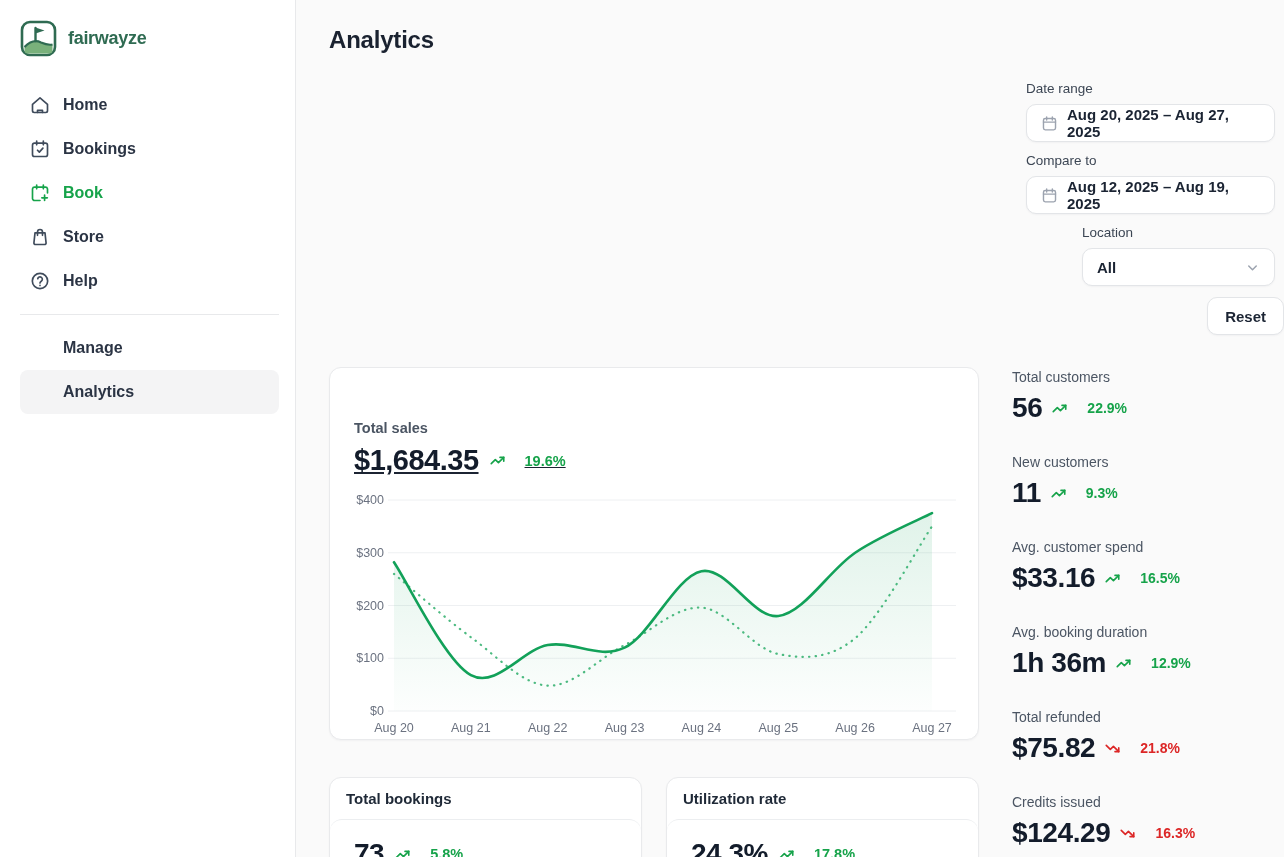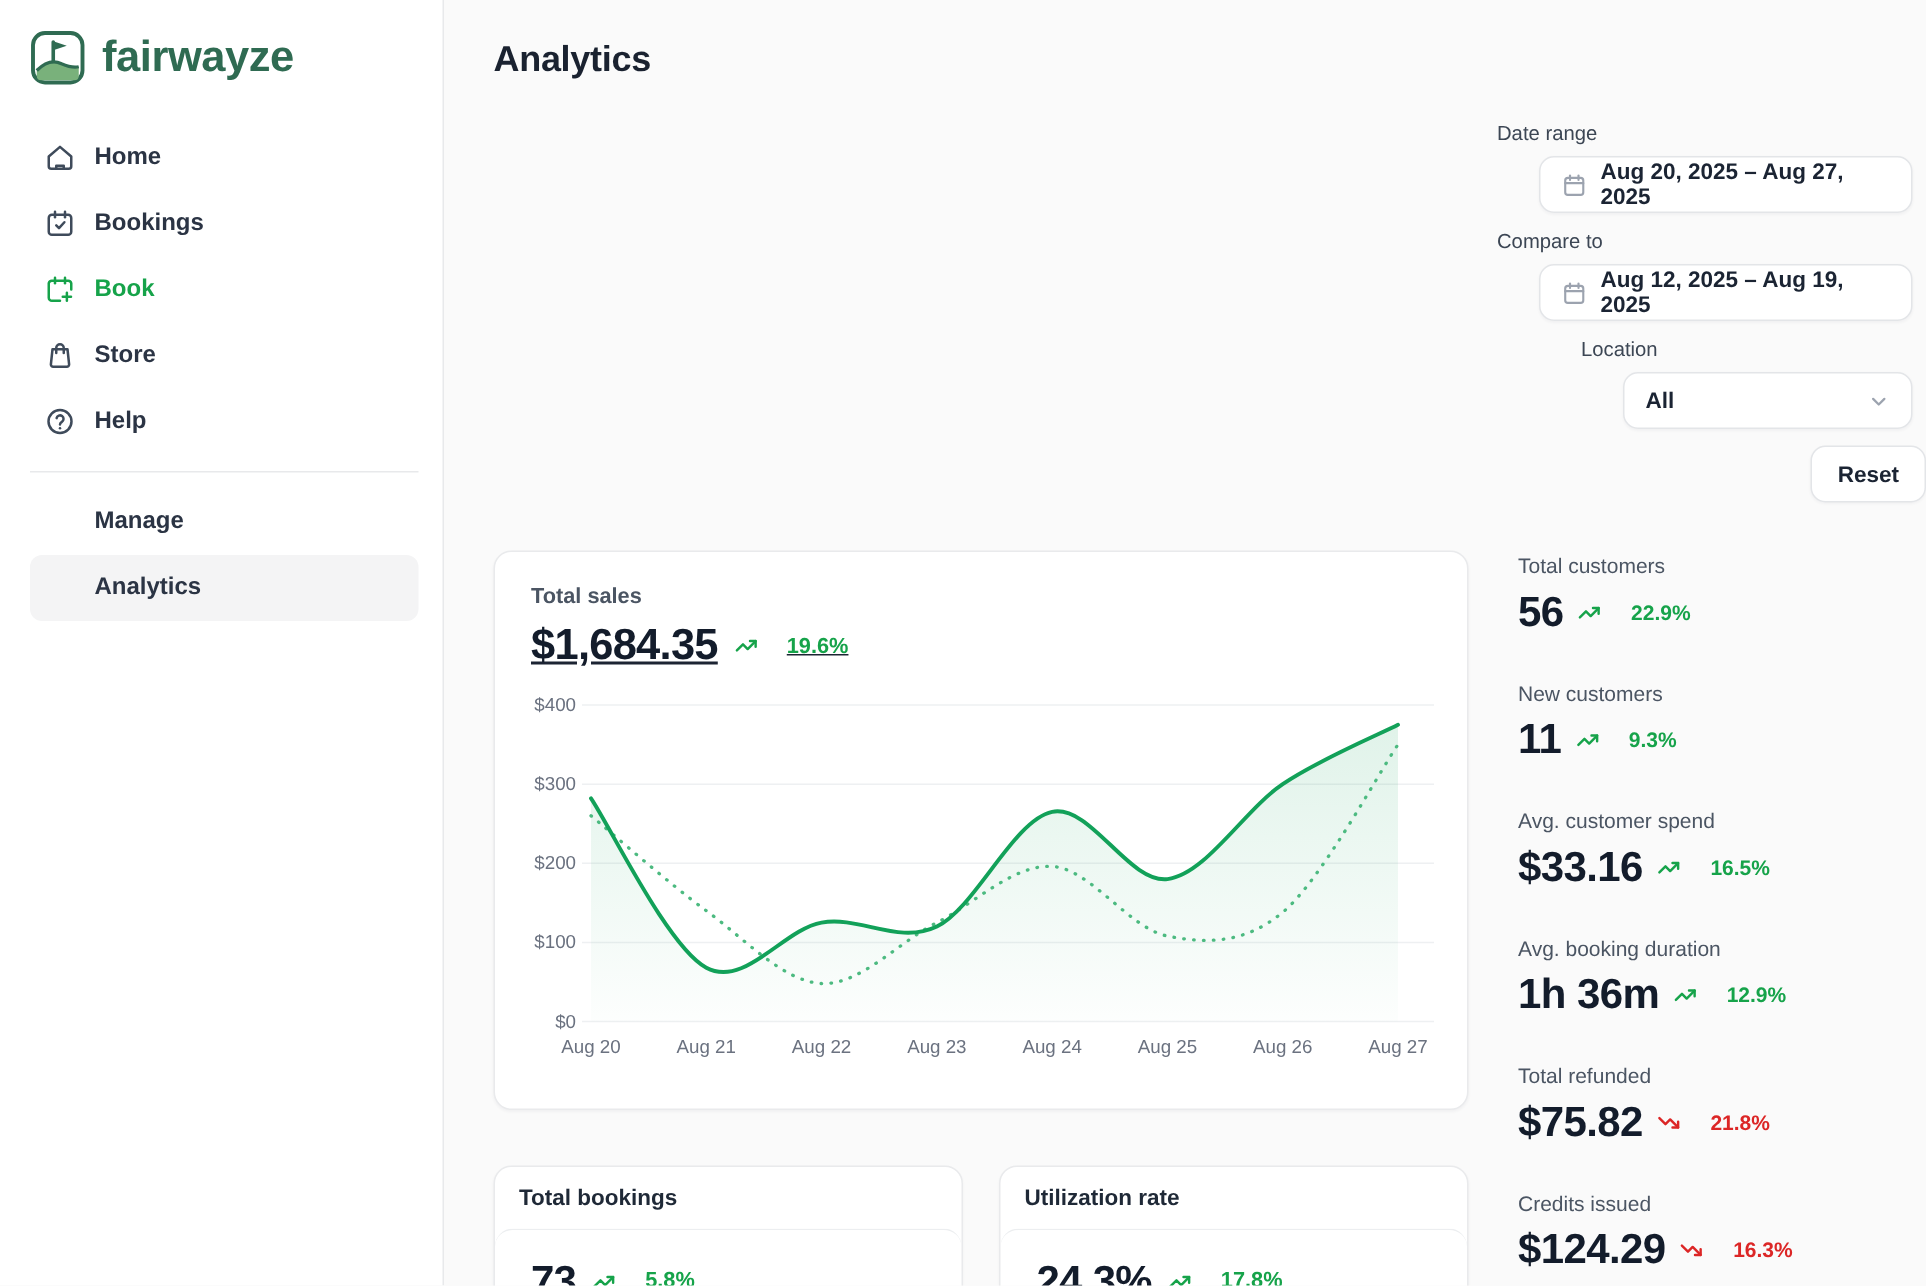--- a/index.html
+++ b/index.html
@@ -9,21 +9,21 @@
     background:#fafafa; color:#1c2433;
     display:flex;
   }
   
   .sidebar {
     width:296px; height:100%; background:#ffffff;
     border-right:1px solid #e8e9eb; padding:20px 16px 0 20px;
     flex-shrink:0;
   }
   .logo-row { display:flex; align-items:center; gap:11px; margin-bottom:26px; cursor:pointer; }
-  .wordmark { font-size:29px; font-weight:700; color:#2f6b52; letter-spacing:-0.3px; }
+  .wordmark { font-size:18px; font-weight:700; color:#2f6b52; letter-spacing:-0.3px; }
   .nav { display:flex; flex-direction:column; }
   .nav-item {
     height:44px; display:flex; align-items:center; gap:13px;
     padding:0 10px; border-radius:8px; cursor:pointer;
     font-size:16px; font-weight:600; color:#2b3444;
   }
   .nav-item .ic { width:20px; height:20px; display:flex; align-items:center; justify-content:center; }
   .nav-item.green { color:#16a34a; }
   .nav-item .spacer { flex:1; }
   .divider { height:1px; background:#e8e9eb; margin:11px 0; }
@@ -37,37 +37,36 @@
   .main { flex:1; padding:26px 0 0 33px; }
   h1.page-title { font-size:24px; font-weight:700; color:#1a2230; letter-spacing:-0.2px; margin-bottom:27px; }
   .filters { display:flex; align-items:flex-end; gap:11px;flex-direction:column; }
   .filter-group { margin-right:9px; }
   .filter-label { font-size:13.5px; color:#3c4654; margin-bottom:8px; }
   .control {
     height:38px; background:#fff; border:1px solid #e3e5e8; border-radius:10px;
     display:flex; align-items:center; gap:9px; padding:0 14px;
     font-size:15px; font-weight:600; color:#1b2433; cursor:pointer;
     box-shadow:0 1px 2px rgba(16,24,40,0.04);
-    margin-left:28px;
   }
   .control.date { width:249px; }
   .control.select { width:193px; justify-content:space-between; }
   .btn-reset {
     height:38px; padding:0 17px; background:#fff; border:1px solid #e3e5e8;
     border-radius:10px; font-family:inherit; font-size:15px; font-weight:600; color:#1b2433;
     cursor:pointer; box-shadow:0 1px 2px rgba(16,24,40,0.04);
   }
   .content { display:flex; gap:33px; margin-top:32px; }
   .left-col { width:650px; flex-shrink:0; }
   
   .chart-card {
     width:650px; height:373px; background:#fff; border:1px solid #e9eaec;
     border-radius:12px; padding:22px 24px; box-shadow:0 1px 2px rgba(16,24,40,0.04);
   }
-  .card-label { font-size:14.5px; font-weight:600; color:#4b5563; }
+  .card-label { font-size:14.5px; font-weight:600; color:#4b5563;margin-top:30px; }
   .value-row { display:flex; align-items:center; gap:10px; margin-top:8px;text-decoration:underline; }
   .big-value { font-size:29px; font-weight:700; color:#131c2b; letter-spacing:-0.5px; }
   .trend { display:inline-flex; align-items:center; gap:19px; font-size:14.5px; font-weight:700; }
   .trend.up { color:#16a34a; }
   .trend.down { color:#dc2626; }
   .chart-wrap { margin-top:12px; }
   svg text.tick { font-family:"Liberation Sans", sans-serif; font-size:12.5px; fill:#6b7280; }
   
   .mini-row { display:flex; gap:24px; margin-top:37px; }
   .mini-card {

